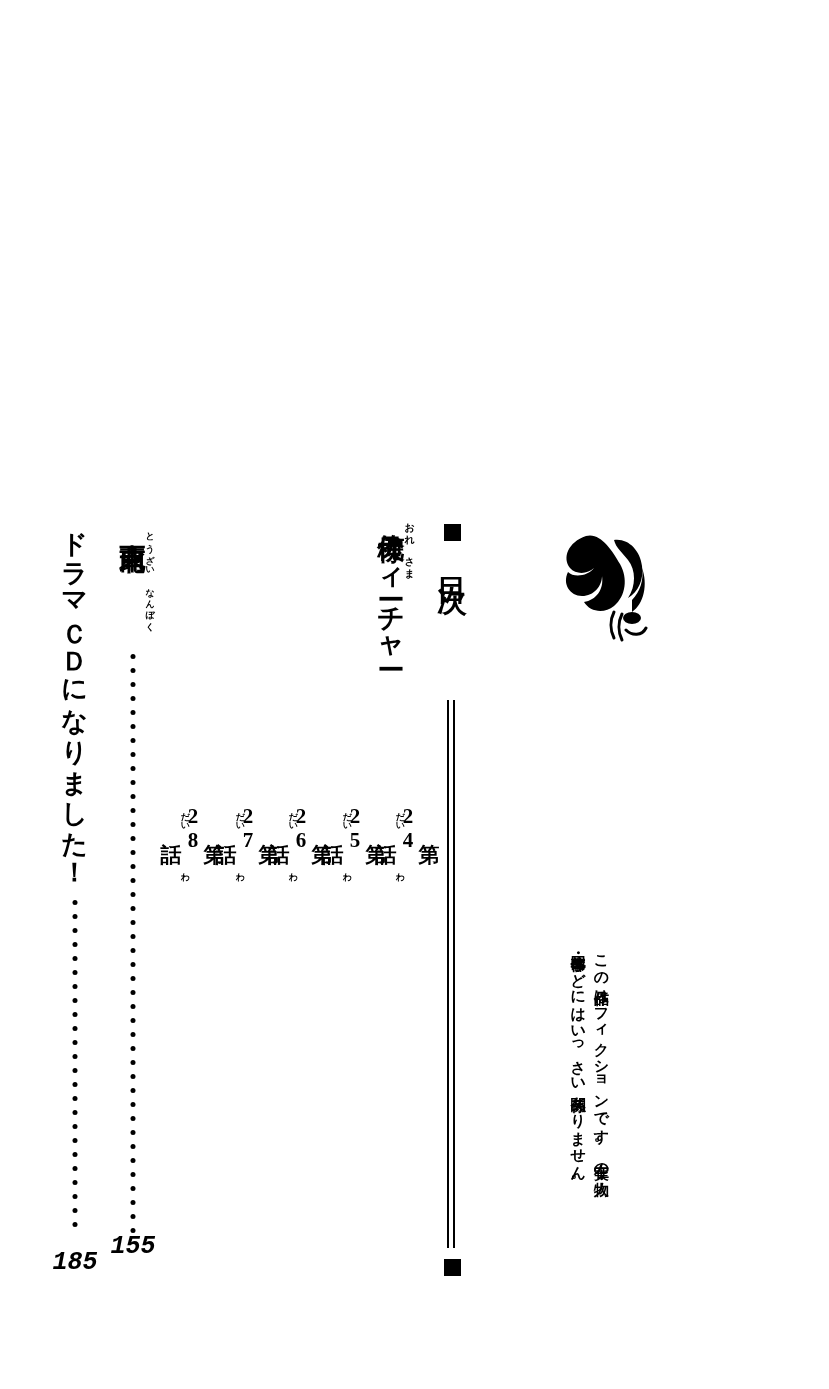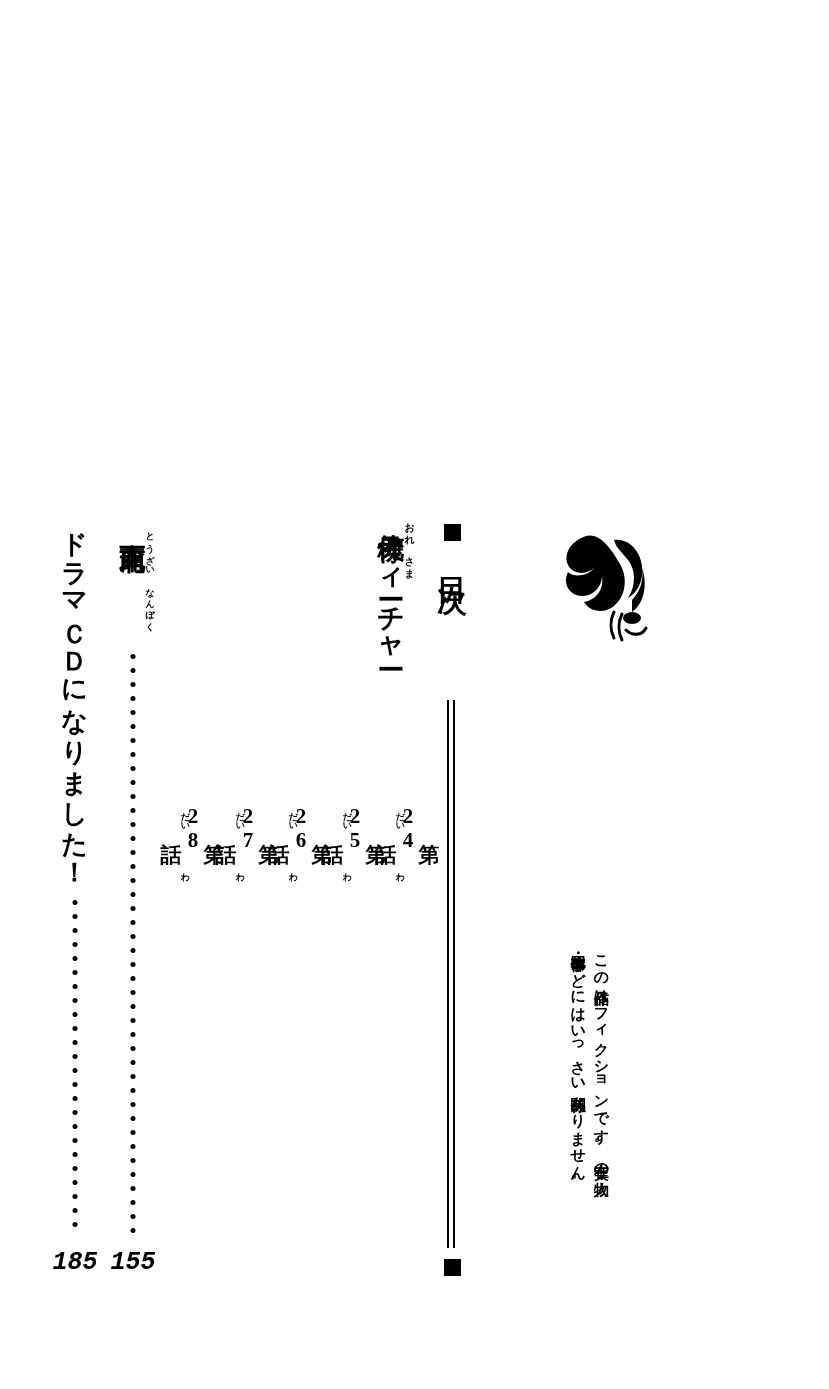--- a/index.html
+++ b/index.html
@@ -339,21 +339,21 @@
       <i></i>
       <i></i>
       <i></i>
       <i></i>
       <i></i>
       <i></i>
       <i></i>
       <i></i>
       <i></i>
     </div>
-  <div class="pagenum" style="top:734px;">155</div>
+  <div class="pagenum" style="top:718px;">155</div>
 </div>
 
 <div class="entry" style="left:46px; top:514px;">
   <div class="label vtext">
     <span>ドラマＣＤになりました！</span>
   </div>
   <div class="dots" style="top:386px;">
       <i></i>
       <i></i>
       <i></i>

